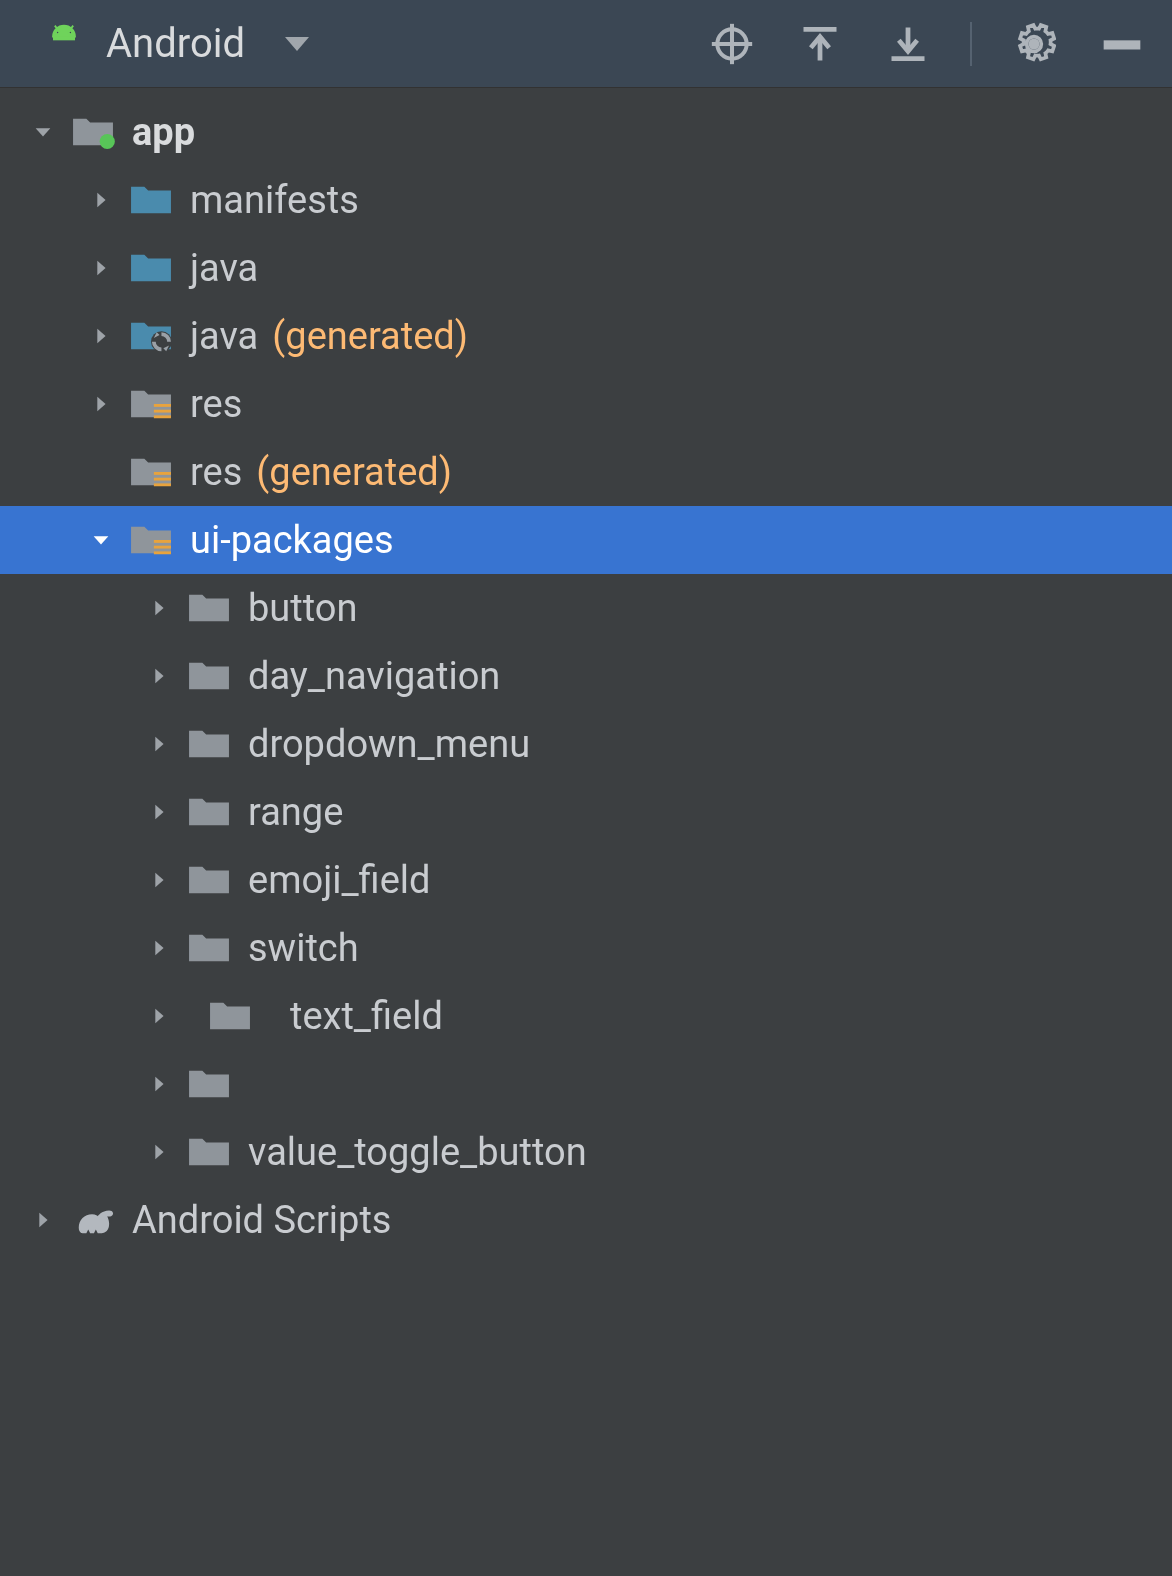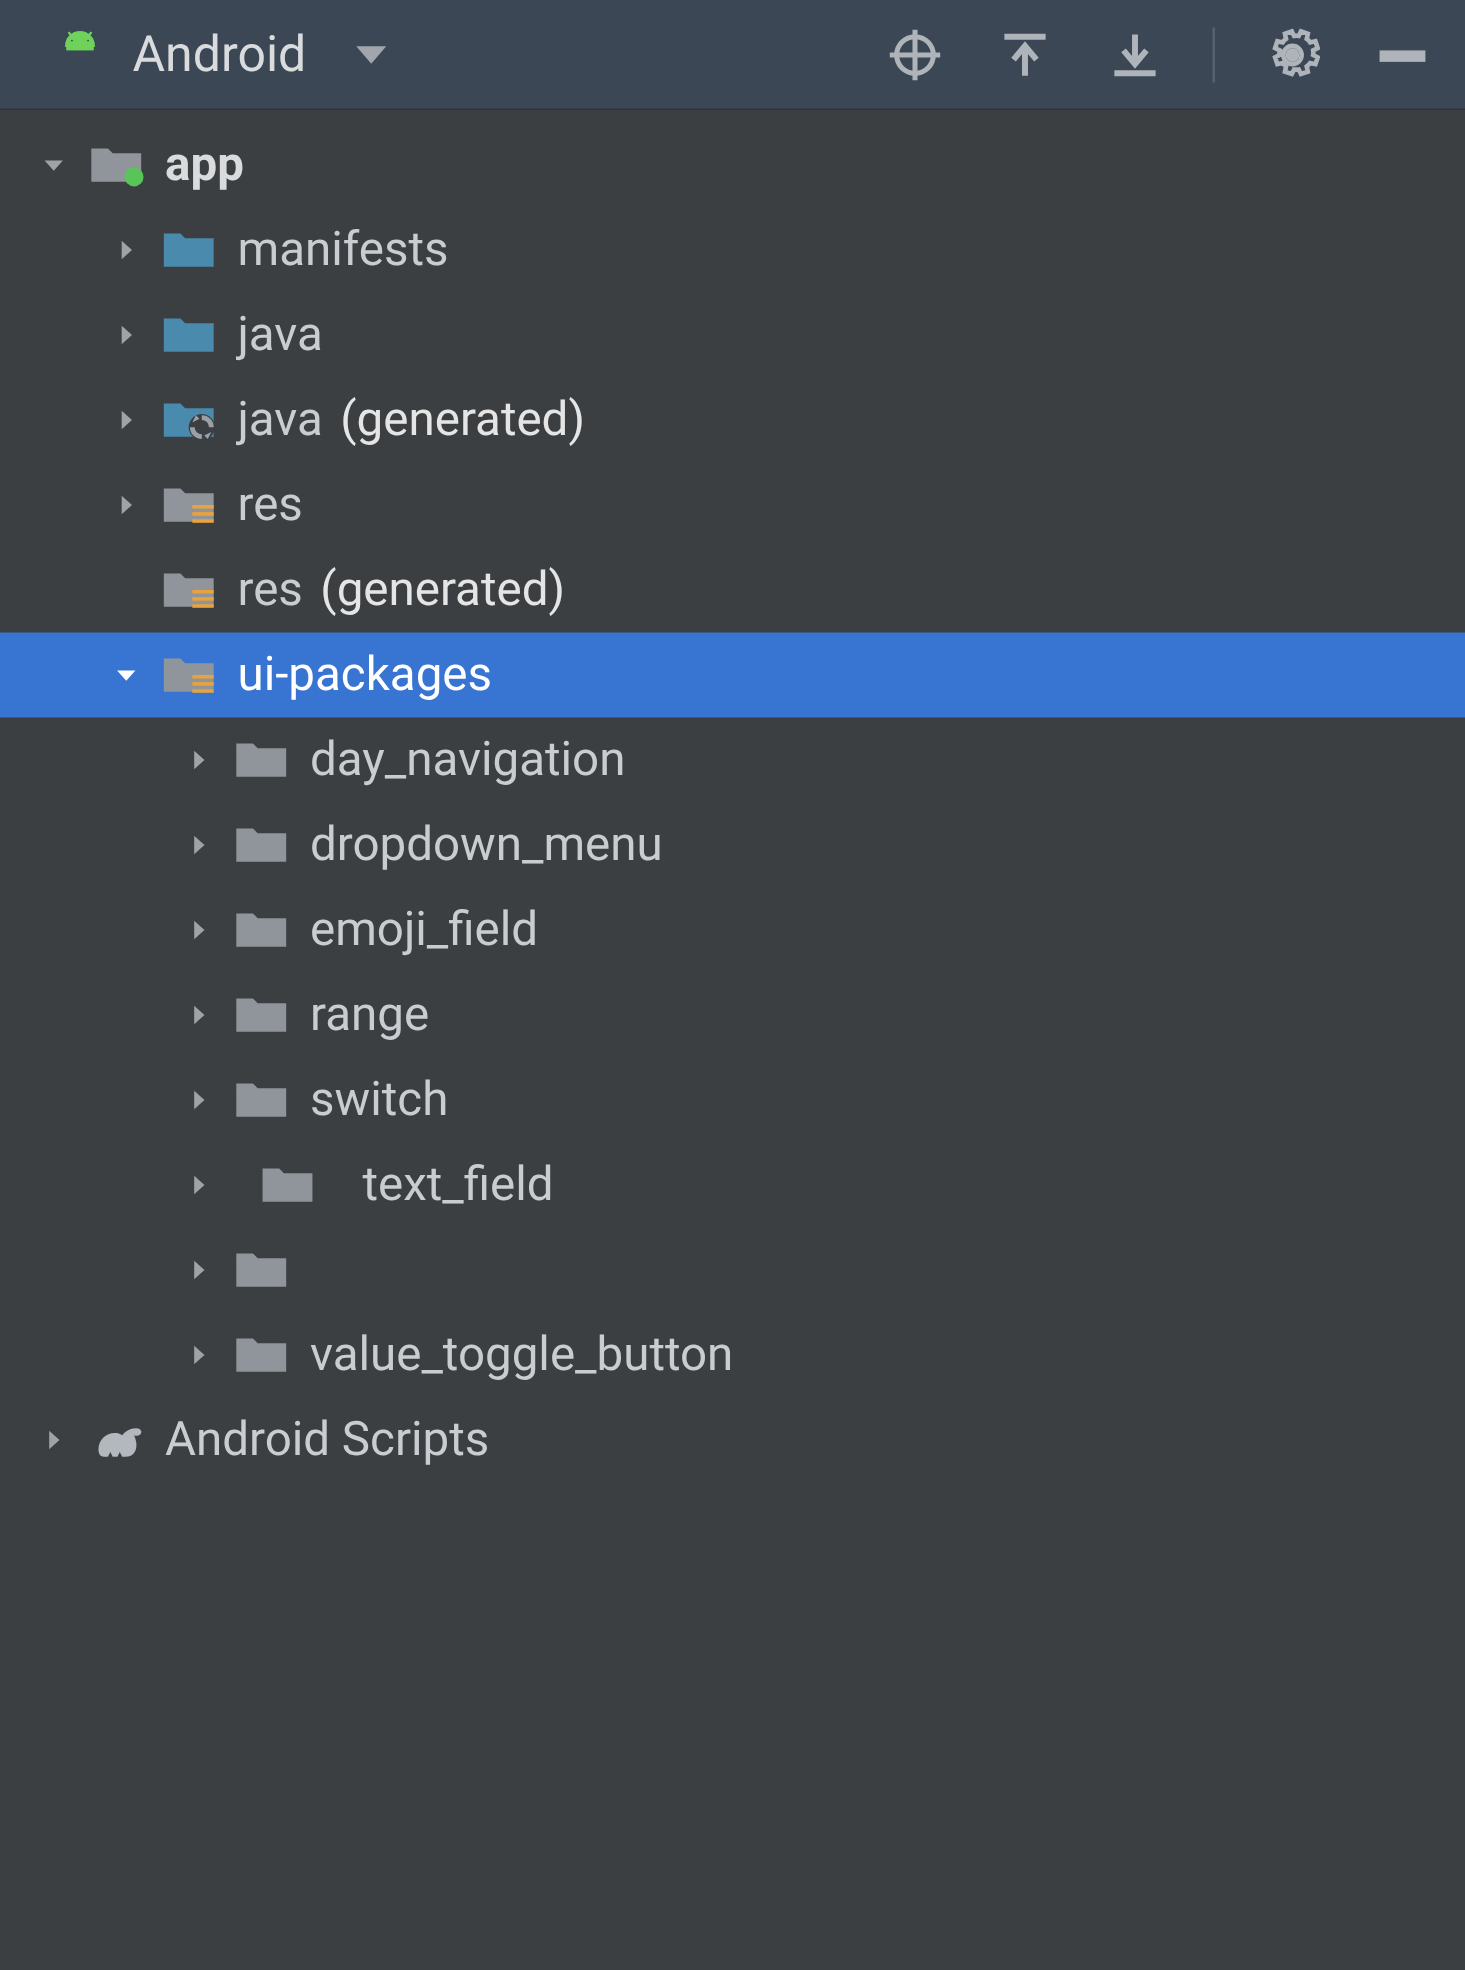--- a/index.html
+++ b/index.html
@@ -51,21 +51,21 @@
     .icon-slot {
       width:48px; height:40px;
       display:flex; align-items:center; justify-content:flex-start;
       margin-left:14px; margin-right:14px;
       flex-shrink:0; position:relative;
     }
     .icon-slot svg { width:46px; height:38px; }
     .label { font-size:38px; color:#c9ccd0; font-weight:400; }
     .label.bold { font-weight:700; color:#d9dbdd; }
     .node.selected .label { color:#ffffff; }
-    .suffix { color:#e5e5e5; margin-left:14px; }
+    .suffix { color:#fdba74; margin-left:14px; }
     
   </style>
 </head>
 <body>
 
 <div class="toolbar">
   <div class="toolbar-left">
     <span class="tb-icon">
       <svg viewBox="0 0 24 24">
           <path fill="#6fd35b" d="M6 8c0-3.3 2.7-6 6-6s6 2.7 6 6H6zm2.5-3.2a.9.9 0 100 1.8.9.9 0 000-1.8zm7 0a.9.9 0 100 1.8.9.9 0 000-1.8zM7 2l1.2 1.6M17 2l-1.2 1.6" stroke="#6fd35b" stroke-width="1"></path>
@@ -206,20 +206,33 @@
       <span class="arrow ">
         <svg viewBox="0 0 24 24">
           <path fill="#9ea3a8" d="M8 4l9 8-9 8z"></path>
         </svg>
       </span>
       <span class="icon-slot">
         <svg viewBox="0 0 46 40">
           <use href="#i-folder-gray"></use>
         </svg>
       </span>
+      <span class="label">button</span>
+    </div>
+    <div class="node" style="padding-left: 146px;">
+      <span class="arrow ">
+        <svg viewBox="0 0 24 24">
+          <path fill="#9ea3a8" d="M8 4l9 8-9 8z"></path>
+        </svg>
+      </span>
+      <span class="icon-slot">
+        <svg viewBox="0 0 46 40">
+          <use href="#i-folder-gray"></use>
+        </svg>
+      </span>
       <span class="label">day_navigation</span>
     </div>
     <div class="node" style="padding-left: 146px;">
       <span class="arrow ">
         <svg viewBox="0 0 24 24">
           <path fill="#9ea3a8" d="M8 4l9 8-9 8z"></path>
         </svg>
       </span>
       <span class="icon-slot">
         <svg viewBox="0 0 46 40">
@@ -232,34 +245,34 @@
       <span class="arrow ">
         <svg viewBox="0 0 24 24">
           <path fill="#9ea3a8" d="M8 4l9 8-9 8z"></path>
         </svg>
       </span>
       <span class="icon-slot">
         <svg viewBox="0 0 46 40">
           <use href="#i-folder-gray"></use>
         </svg>
       </span>
+      <span class="label">range</span>
+    </div>
+    <div class="node" style="padding-left: 146px;">
+      <span class="arrow ">
+        <svg viewBox="0 0 24 24">
+          <path fill="#9ea3a8" d="M8 4l9 8-9 8z"></path>
+        </svg>
+      </span>
+      <span class="icon-slot">
+        <svg viewBox="0 0 46 40">
+          <use href="#i-folder-gray"></use>
+        </svg>
+      </span>
       <span class="label">emoji_field</span>
-    </div>
-    <div class="node" style="padding-left: 146px;">
-      <span class="arrow ">
-        <svg viewBox="0 0 24 24">
-          <path fill="#9ea3a8" d="M8 4l9 8-9 8z"></path>
-        </svg>
-      </span>
-      <span class="icon-slot">
-        <svg viewBox="0 0 46 40">
-          <use href="#i-folder-gray"></use>
-        </svg>
-      </span>
-      <span class="label">range</span>
     </div>
     <div class="node" style="padding-left: 146px;">
       <span class="arrow ">
         <svg viewBox="0 0 24 24">
           <path fill="#9ea3a8" d="M8 4l9 8-9 8z"></path>
         </svg>
       </span>
       <span class="icon-slot">
         <svg viewBox="0 0 46 40">
           <use href="#i-folder-gray"></use>

